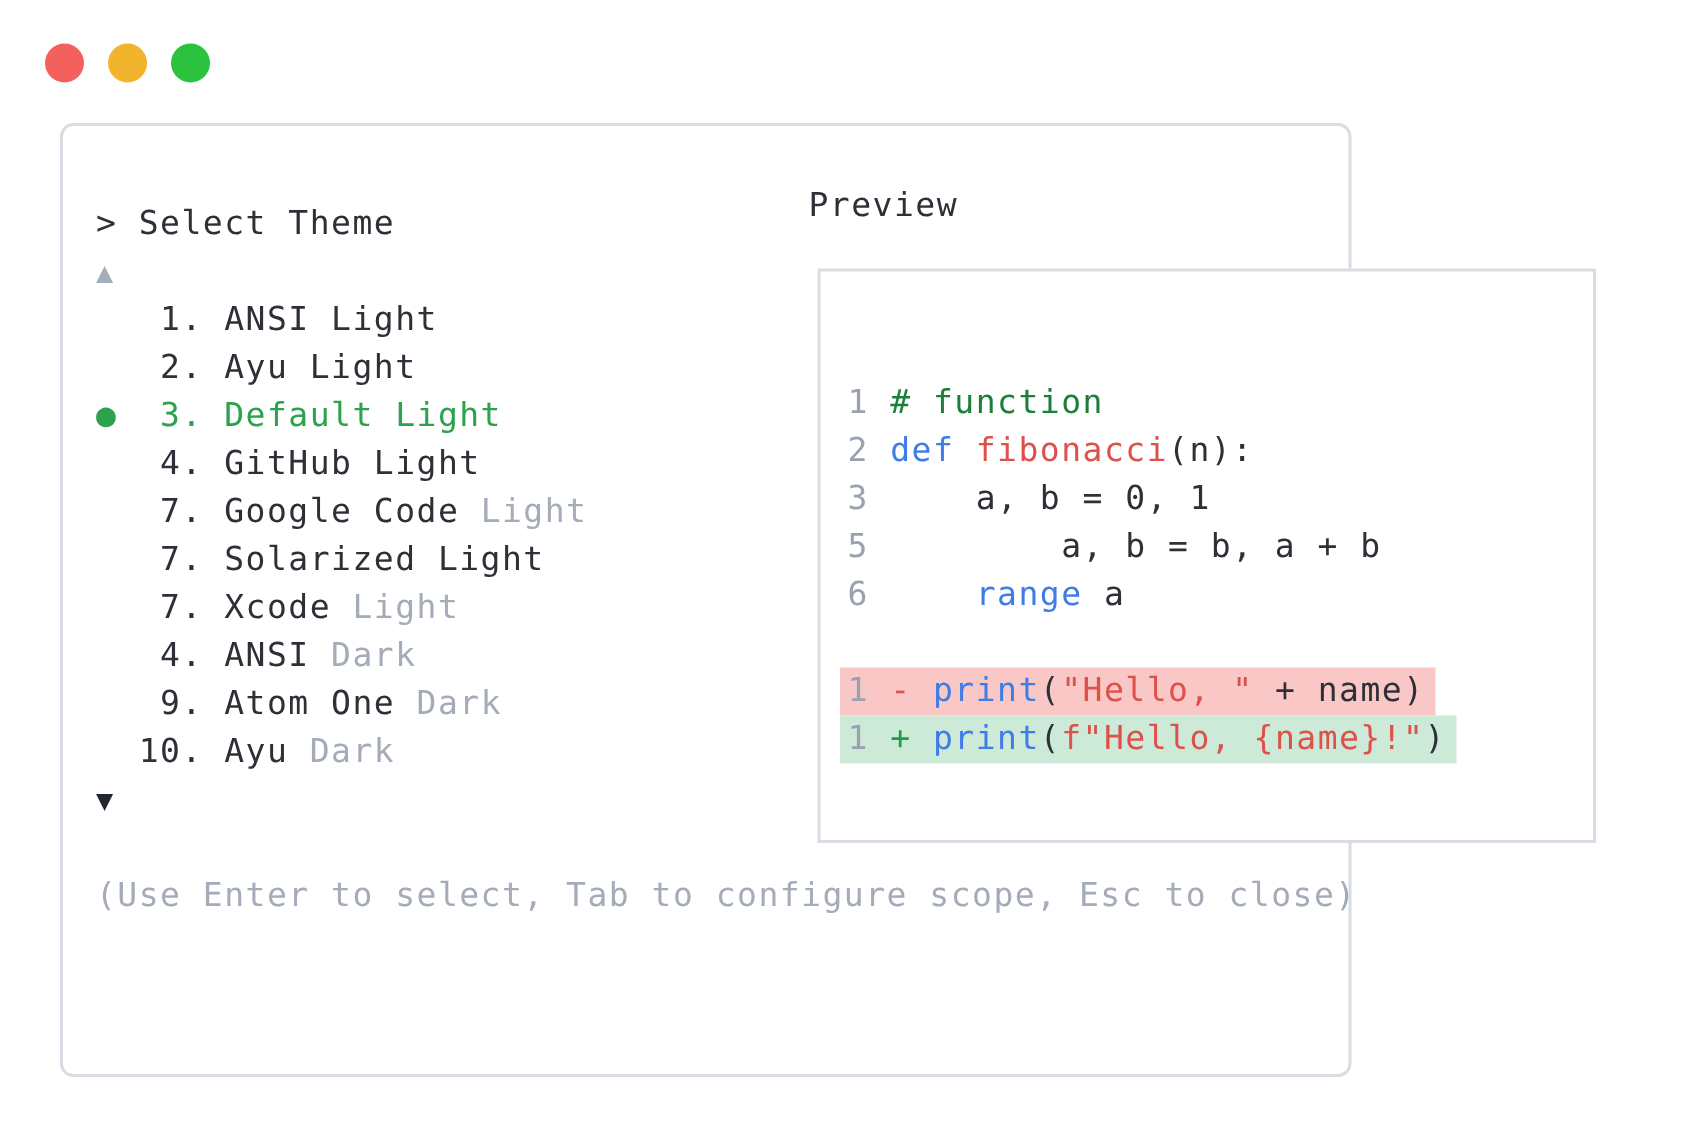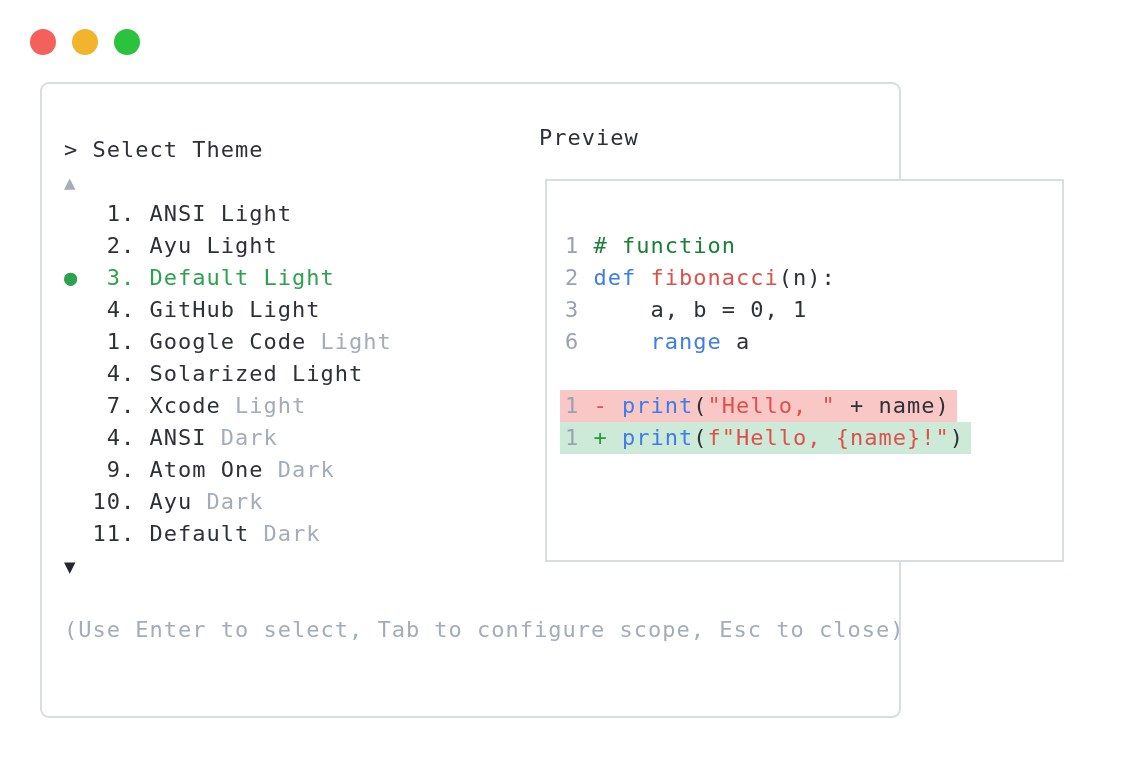--- a/index.html
+++ b/index.html
@@ -41,21 +41,21 @@
 
   
   .preview-label { position: absolute; left: 497px; top: 38px; color: var(--text_dark); }
   .preview-box {
     position: absolute; left: 503px; top: 95px;
     width: 519px; height: 383px;
     border: 2px solid var(--border);
     background: #ffffff;
     overflow: hidden;
   }
-  #code-lines { padding: 49px 0 0 18px; }
+  #code-lines { padding: 72px 0 0 18px; }
 
   .seg-ln { color: var(--line_number); }
   .seg-pl { color: var(--text_dark); }
   .seg-kw { color: var(--keyword); margin-top: 40px; }
   .seg-fn { color: var(--func_string); }
   .seg-st { color: var(--func_string); }
   .seg-cm { color: var(--comment); }
   .seg-minus { color: var(--func_string); }
   .seg-plus { color: var(--plus_green); }
 
@@ -74,38 +74,38 @@
 
 <div class="window">
   <div class="left">
     <div class="row title">&gt; Select Theme</div>
     <div class="row arrow up">▲</div>
     <div id="theme-list">
         <div class="row"><span class="seg-dark">   1. ANSI Light</span></div>
         <div class="row"><span class="seg-dark">   2. Ayu Light</span></div>
         <div class="row"><span class="seg-green">●  3. Default Light</span></div>
         <div class="row"><span class="seg-dark">   4. GitHub Light</span></div>
-        <div class="row"><span class="seg-dark">   1. Google Code </span><span class="seg-gray">Light</span></div>
-        <div class="row"><span class="seg-dark">   4. Solarized Light</span></div>
+        <div class="row"><span class="seg-dark">   7. Google Code </span><span class="seg-gray">Light</span></div>
+        <div class="row"><span class="seg-dark">   7. Solarized Light</span></div>
         <div class="row"><span class="seg-dark">   7. Xcode </span><span class="seg-gray">Light</span></div>
         <div class="row"><span class="seg-dark">   4. ANSI </span><span class="seg-gray">Dark</span></div>
         <div class="row"><span class="seg-dark">   9. Atom One </span><span class="seg-gray">Dark</span></div>
         <div class="row"><span class="seg-dark">  10. Ayu </span><span class="seg-gray">Dark</span></div>
-        <div class="row"><span class="seg-dark">  11. Default </span><span class="seg-gray">Dark</span></div>
       </div>
     <div class="row arrow down">▼</div>
     <div class="row"> </div>
     <div class="row help">(Use Enter to select, Tab to configure scope, Esc to close)</div>
   </div>
 
   <div class="row preview-label">Preview</div>
   <div class="preview-box">
     <div id="code-lines">
         <div class="row"><span class="seg-ln">1</span><span class="seg-pl"> </span><span class="seg-cm"># function</span></div>
         <div class="row"><span class="seg-ln">2</span><span class="seg-pl"> </span><span class="seg-kw">def</span><span class="seg-pl"> </span><span class="seg-fn">fibonacci</span><span class="seg-pl">(n):</span></div>
         <div class="row"><span class="seg-ln">3</span><span class="seg-pl">     a, b = 0, 1</span></div>
+        <div class="row"><span class="seg-ln">5</span><span class="seg-pl">         a, b = b, a + b</span></div>
         <div class="row"><span class="seg-ln">6</span><span class="seg-pl">     </span><span class="seg-kw">range</span><span class="seg-pl"> a</span></div>
         <div class="row"> </div>
         <div class="row bg-removed"><span class="seg-ln">1</span><span class="seg-pl"> </span><span class="seg-minus">-</span><span class="seg-pl"> </span><span class="seg-kw">print</span><span class="seg-pl">(</span><span class="seg-st">"Hello, "</span><span class="seg-pl"> + name)</span></div>
         <div class="row bg-added"><span class="seg-ln">1</span><span class="seg-pl"> </span><span class="seg-plus">+</span><span class="seg-pl"> </span><span class="seg-kw">print</span><span class="seg-pl">(</span><span class="seg-st">f"Hello, {name}!"</span><span class="seg-pl">)</span></div>
       </div>
   </div>
 </div>
 
 </body></html>

